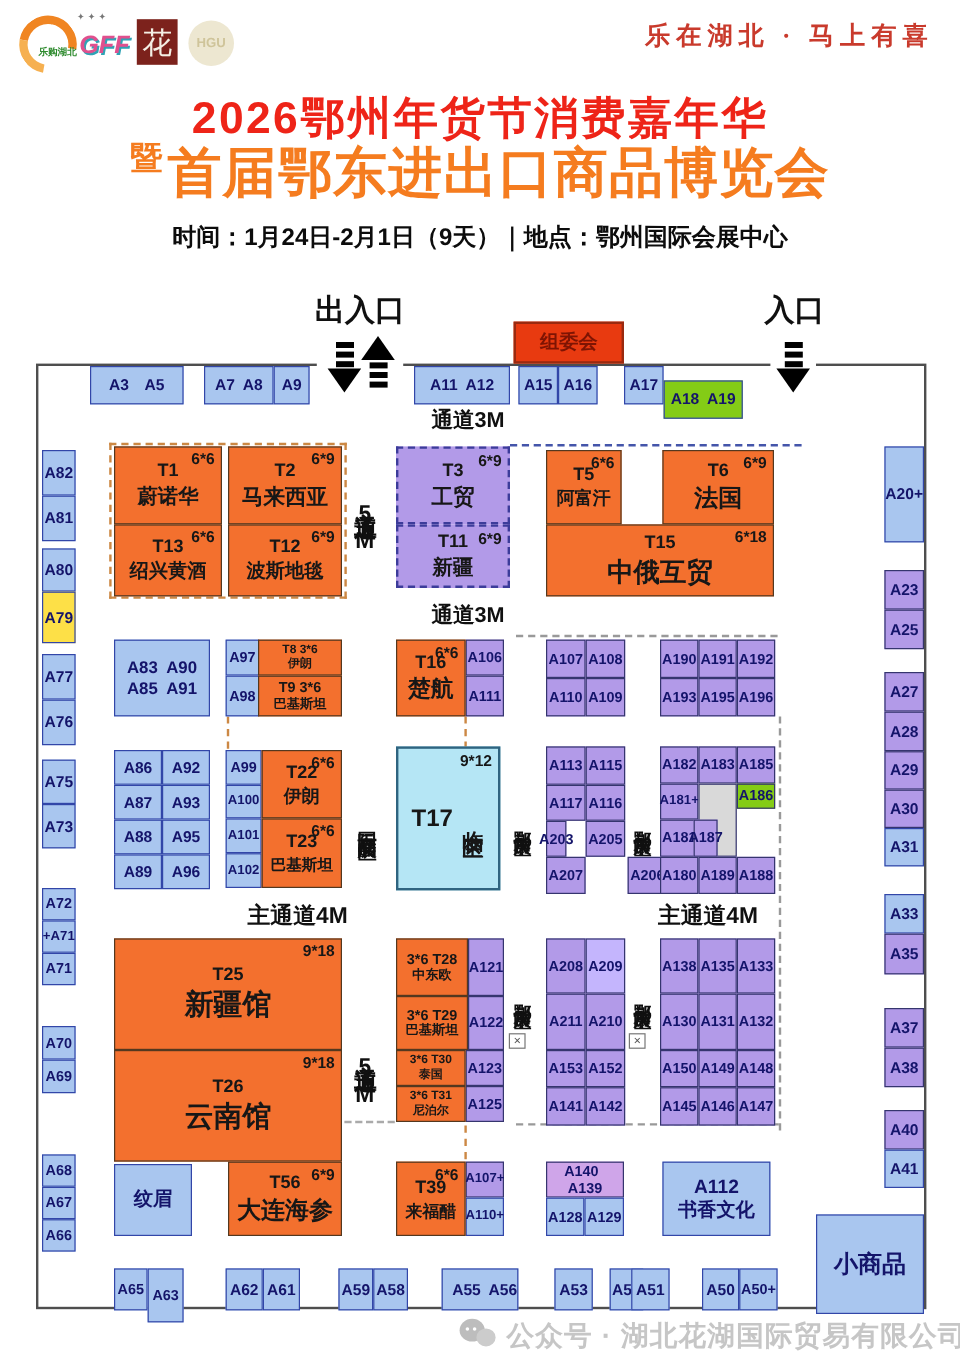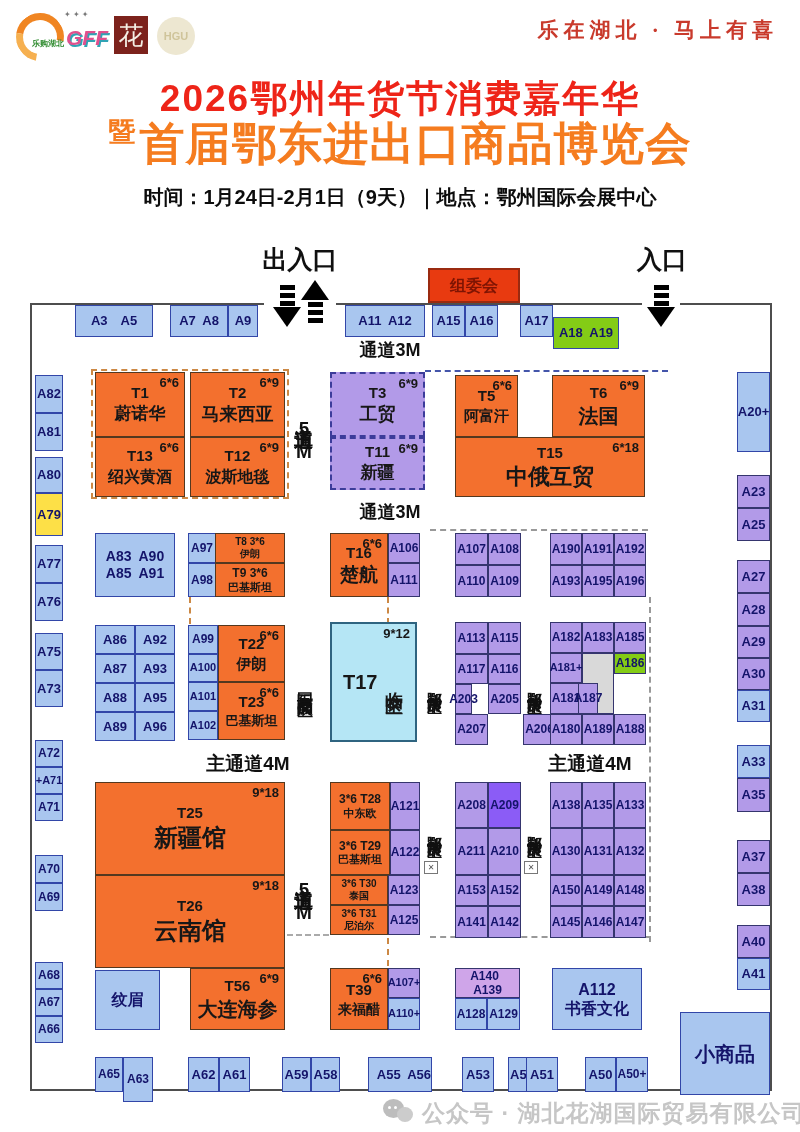--- a/index.html
+++ b/index.html
@@ -367,21 +367,21 @@
     </div>
     <div class="booth f-p" style="position: absolute; left: 390px; top: 782px; width: 30px; height: 48px; background: rgb(178, 154, 232); font-size: 12px;">
       <div>A121</div>
     </div>
     <div class="booth f-p" style="position: absolute; left: 390px; top: 830px; width: 30px; height: 45px; background: rgb(178, 154, 232); font-size: 12px;">
       <div>A122</div>
     </div>
     <div class="booth f-p" style="position: absolute; left: 455px; top: 782px; width: 33px; height: 46px; background: rgb(178, 154, 232); font-size: 12px;">
       <div>A208</div>
     </div>
-    <div class="booth f-p" style="position: absolute; left: 488px; top: 782px; width: 33px; height: 46px; background: #8b5cf6; font-size: 12px;">
+    <div class="booth f-p" style="position: absolute; left: 488px; top: 782px; width: 33px; height: 46px; background: #c4b5fd; font-size: 12px;">
       <div>A209</div>
     </div>
     <div class="booth f-p" style="position: absolute; left: 455px; top: 828px; width: 33px; height: 47px; background: rgb(178, 154, 232); font-size: 12px;">
       <div>A211</div>
     </div>
     <div class="booth f-p" style="position: absolute; left: 488px; top: 828px; width: 33px; height: 47px; background: rgb(178, 154, 232); font-size: 12px;">
       <div>A210</div>
     </div>
     <div class="booth f-p" style="position: absolute; left: 550px; top: 782px; width: 32px; height: 46px; background: rgb(178, 154, 232); font-size: 12px;">
       <div>A138</div>

